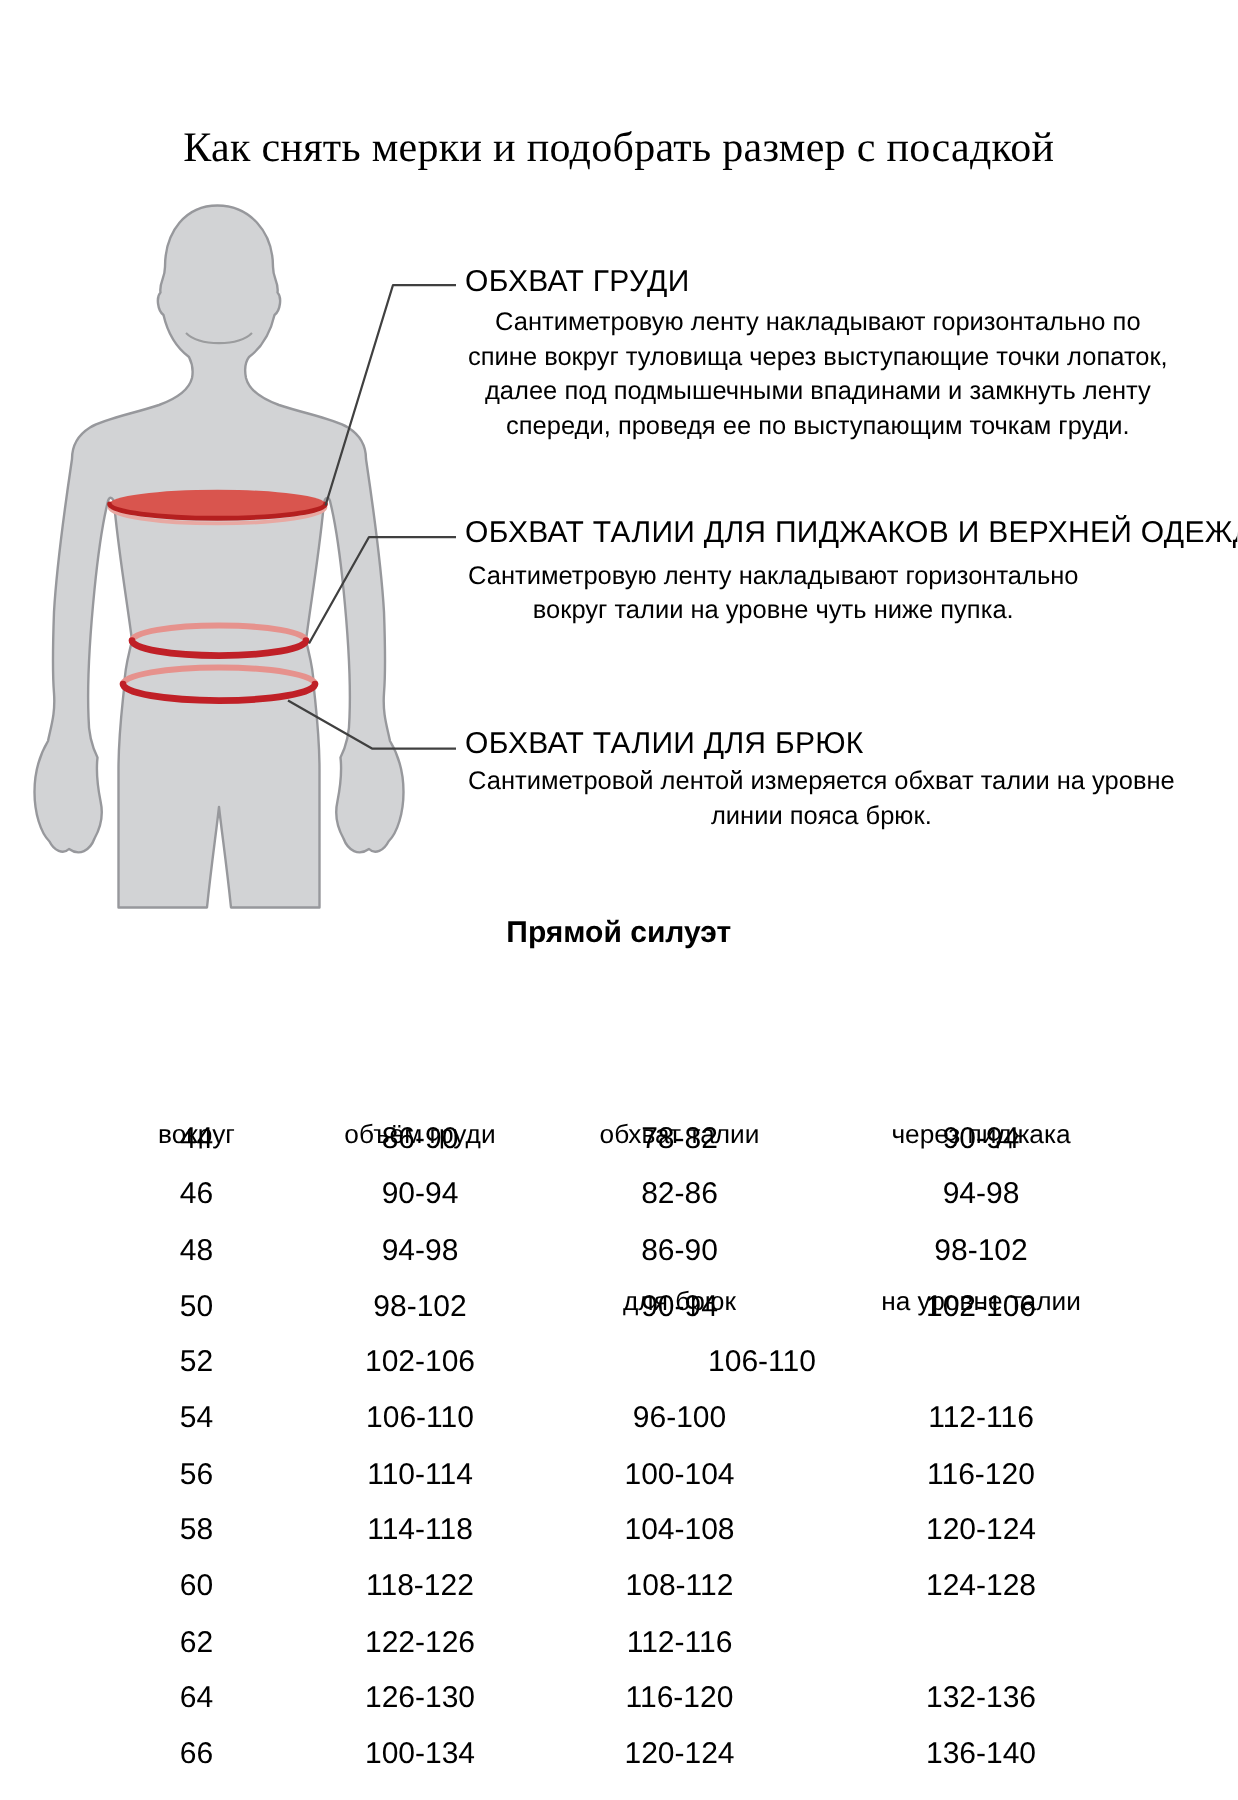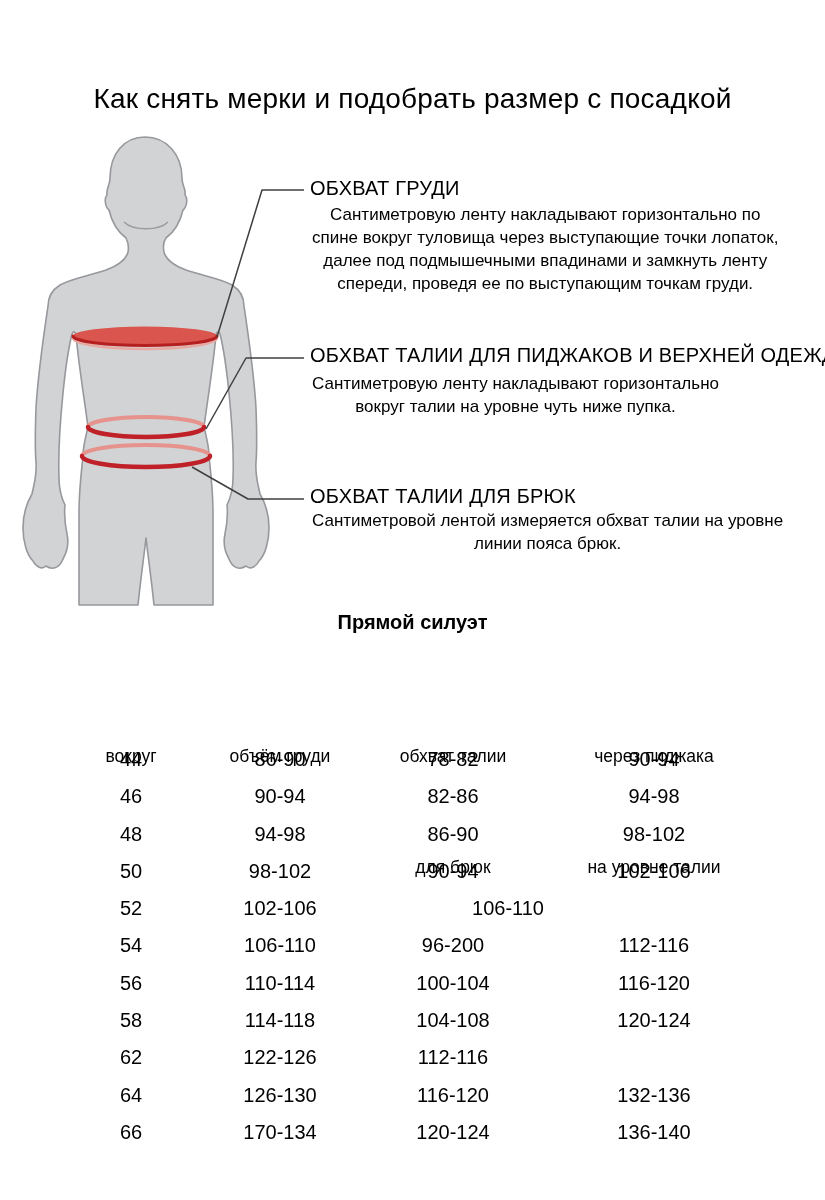--- a/index.html
+++ b/index.html
@@ -2,21 +2,21 @@
 <html><head>
 <meta charset="utf-8">
 <style>
   html,body{margin:0;padding:0;background:#fff;}
   .page{
     position:relative;width:825px;height:1200px;background:#ffffff;
     font-family:"Liberation Sans",sans-serif;color:#000;overflow:hidden;
   }
   .page-title{
     position:absolute;top:83px;left:0;width:100%;text-align:center;
-    font-size:28px;font-weight:400;letter-spacing:0.2px;
+    font-size:28px;font-weight:400;letter-spacing:0.2px;font-family:Liberation Serif, serif;
   }
   .figure-svg{position:absolute;left:0;top:128px;}
   .section-heading{
     position:absolute;left:310px;font-size:20px;font-weight:400;
     letter-spacing:0.2px;white-space:nowrap;
   }
   .section-body{
     position:absolute;left:312px;font-size:17px;line-height:23px;
     white-space:pre-line;
     text-align:center;
@@ -184,47 +184,53 @@
       <div class="cell c4">102-106</div>
     </div>
       <div class="t-row">
       <div class="cell c1">52</div>
       <div class="cell c2">102-106</div>
       <div class="cell c4">106-110</div>
     </div>
       <div class="t-row">
       <div class="cell c1">54</div>
       <div class="cell c2">106-110</div>
-      <div class="cell c3">96-200</div>
+      <div class="cell c3">96-100</div>
       <div class="cell c4">112-116</div>
     </div>
       <div class="t-row">
       <div class="cell c1">56</div>
       <div class="cell c2">110-114</div>
       <div class="cell c3">100-104</div>
       <div class="cell c4">116-120</div>
     </div>
       <div class="t-row">
       <div class="cell c1">58</div>
       <div class="cell c2">114-118</div>
       <div class="cell c3">104-108</div>
       <div class="cell c4">120-124</div>
     </div>
       <div class="t-row">
+      <div class="cell c1">60</div>
+      <div class="cell c2">118-122</div>
+      <div class="cell c3">108-112</div>
+      <div class="cell c4">124-128</div>
+    </div>
+      <div class="t-row">
       <div class="cell c1">62</div>
       <div class="cell c2">122-126</div>
       <div class="cell c3">112-116</div>
     </div>
       <div class="t-row">
       <div class="cell c1">64</div>
       <div class="cell c2">126-130</div>
       <div class="cell c3">116-120</div>
       <div class="cell c4">132-136</div>
     </div>
       <div class="t-row">
       <div class="cell c1">66</div>
-      <div class="cell c2">170-134</div>
+      <div class="cell c2">100-134</div>
       <div class="cell c3">120-124</div>
       <div class="cell c4">136-140</div>
     </div>
     </div>
 
 </div>
 
 </body></html>

